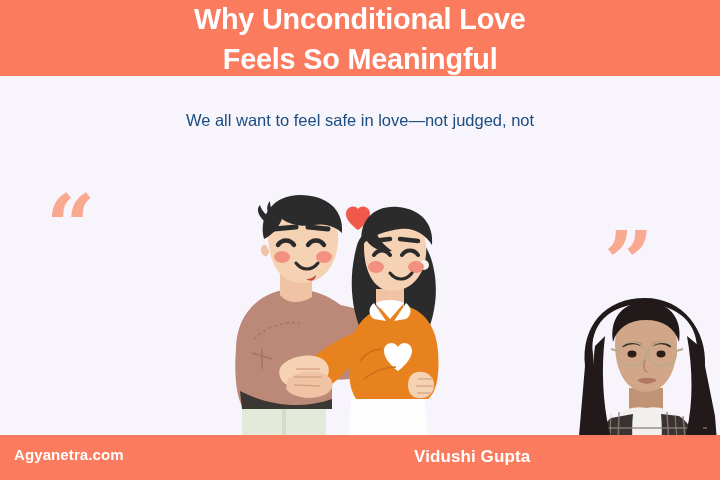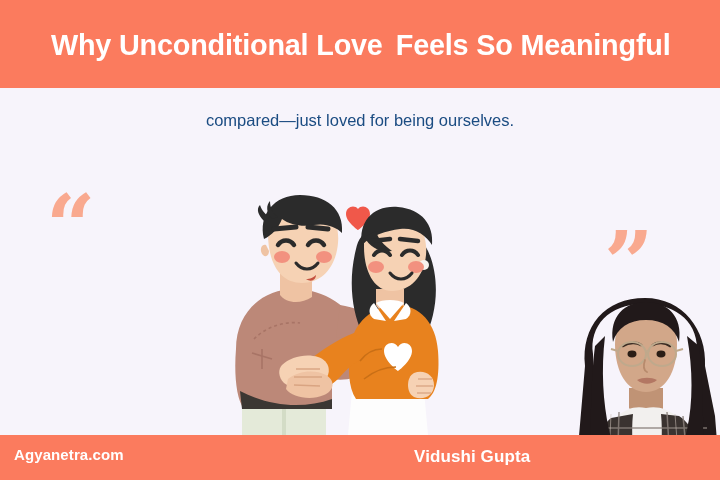--- a/index.html
+++ b/index.html
@@ -14,24 +14,24 @@
     overflow: hidden;
     background: #F7F4FB;
     font-family: "Liberation Sans", sans-serif;
   }
 
   
   .header-band {
     position: absolute;
     left: 0; top: 0;
     width: 720px;
-    height: 88px;
+    height: 76px;
     background: #FB7B5E;
     display: flex;
-    flex-direction: row;
+    flex-direction: column;
     align-items: center;
     justify-content: center;
     box-sizing: border-box;
     padding-top: 2px;
   }
   .title-line {
     color: #FFFFFF;
     font-weight: bold;
     font-size: 30px;
     line-height: 40px;
@@ -134,21 +134,21 @@
 <div id="poster">
 
   <div class="header-band">
     <div class="title-line">Why Unconditional Love</div>
     <div class="title-line">Feels So Meaningful</div>
   </div>
 
   <div class="quote-block">
     <div class="quote-mark quote-open">“</div>
     <div class="quote-text">
-      <div>compared—just loved for being ourselves.</div>
+      <div>We all want to feel safe in love—not judged, not</div>
     </div>
     <div class="quote-mark quote-close">”</div>
   </div>
 
   <div class="illustration">
     <svg width="236" height="242" viewBox="0 0 236 242" xmlns="http://www.w3.org/2000/svg">
       <defs>
         <clipPath id="posterClip">
             <rect x="0" y="0" width="236" height="242"></rect>
           </clipPath>

